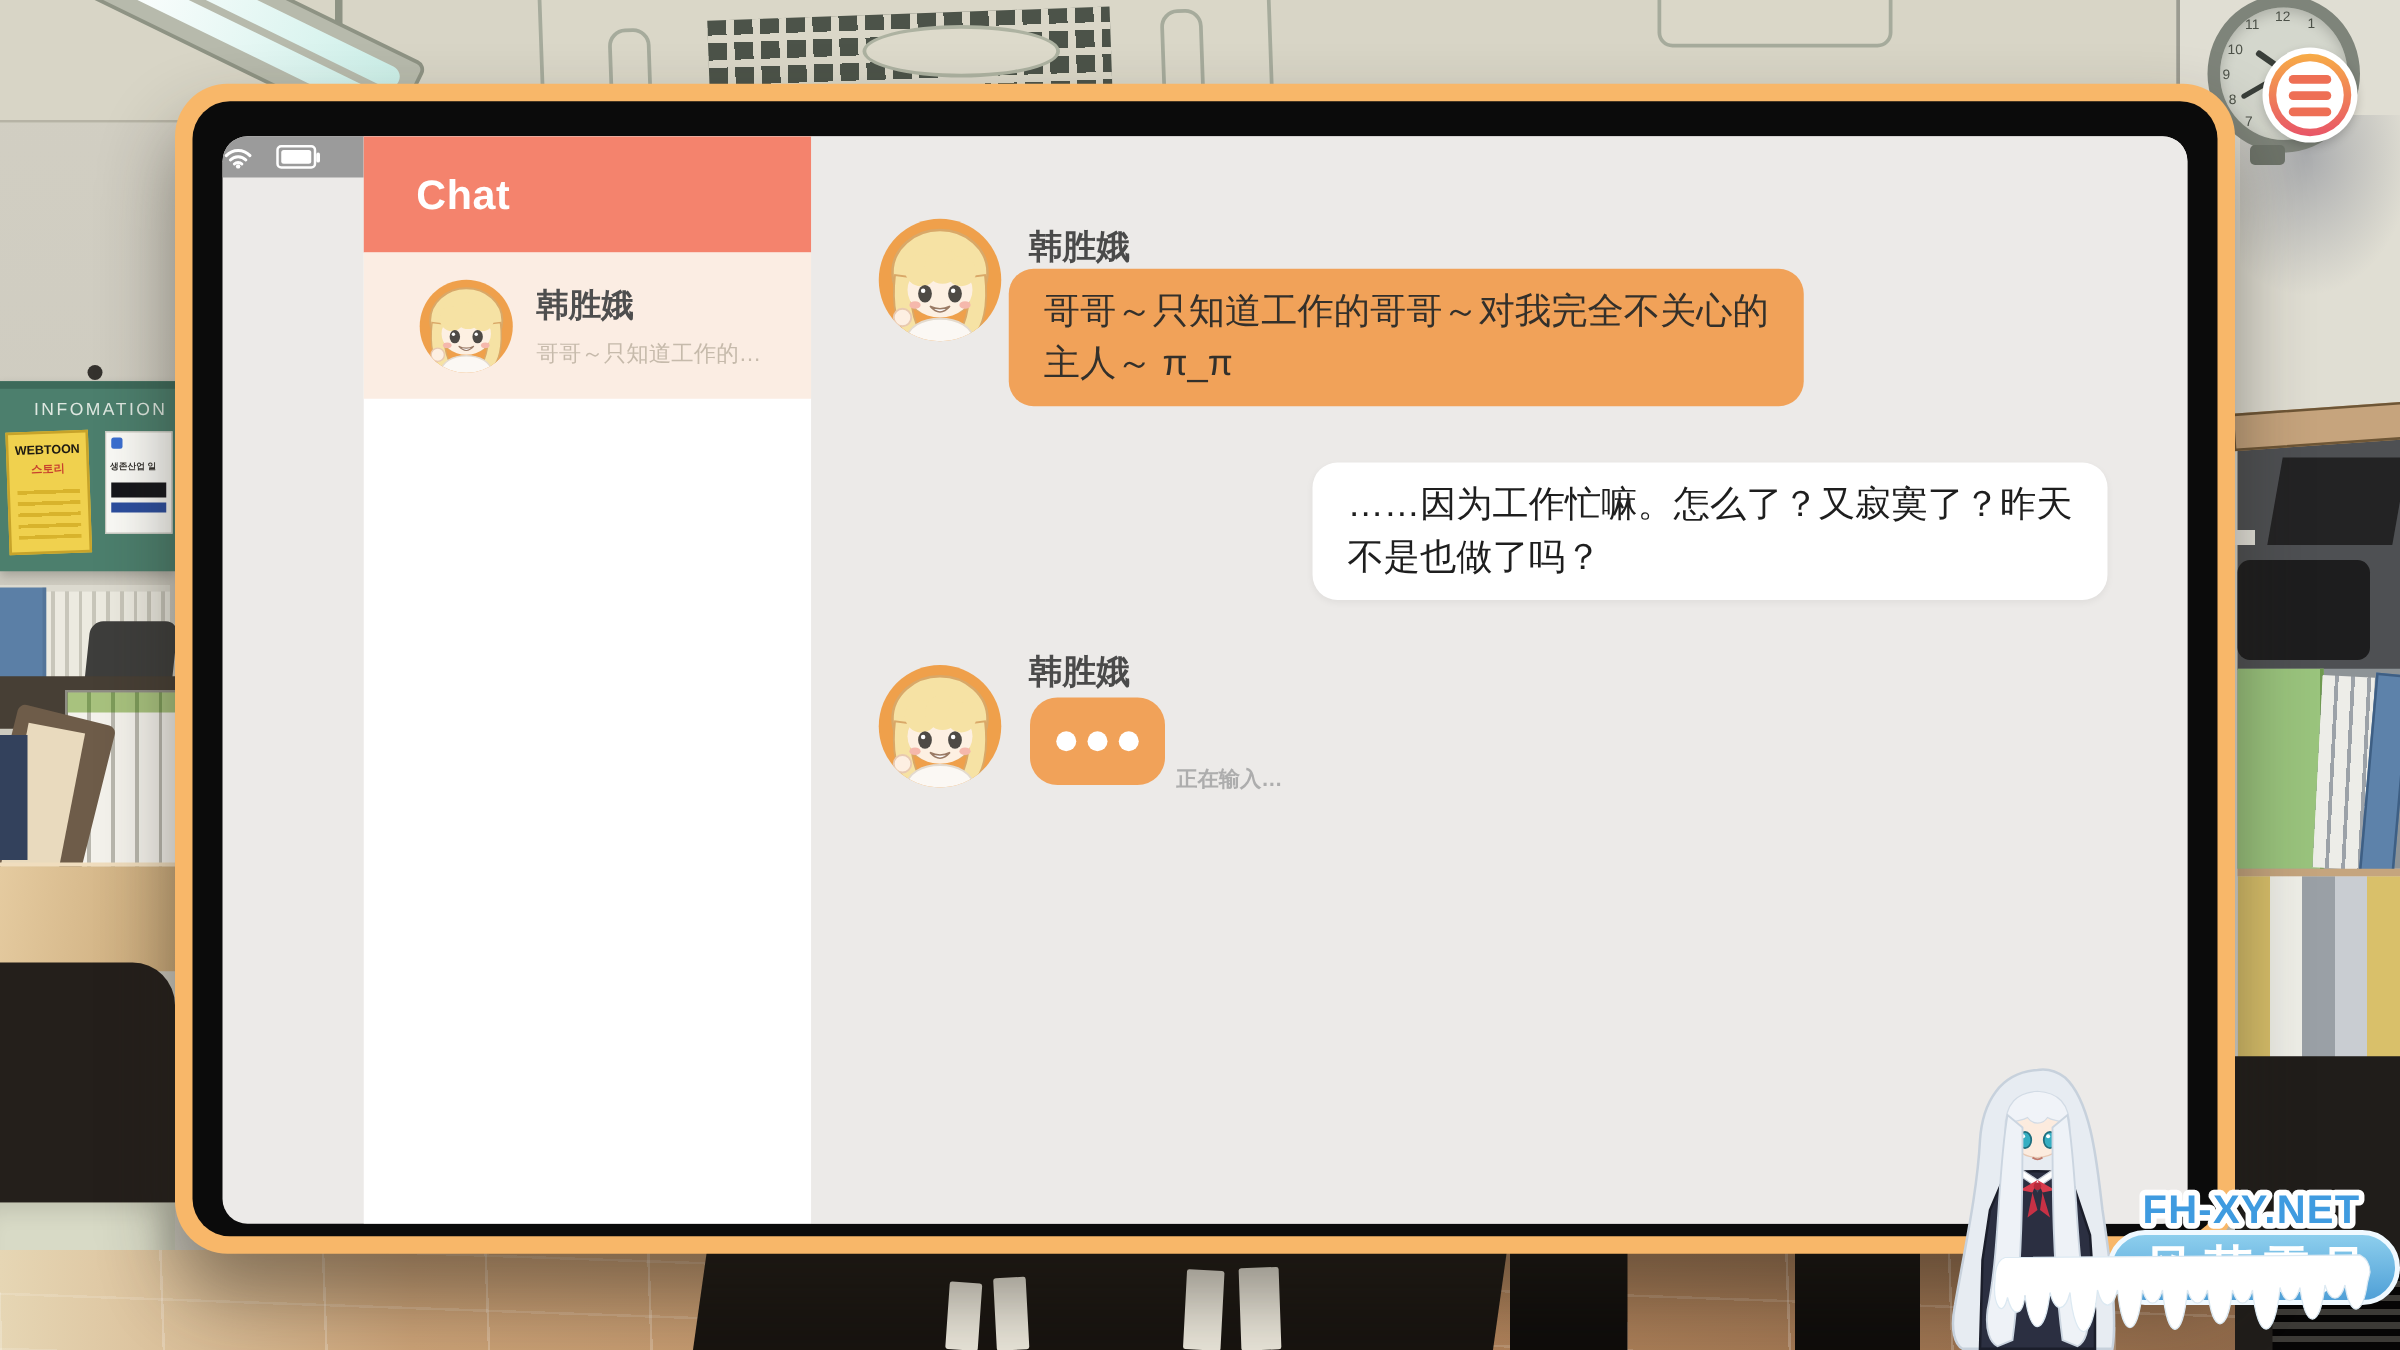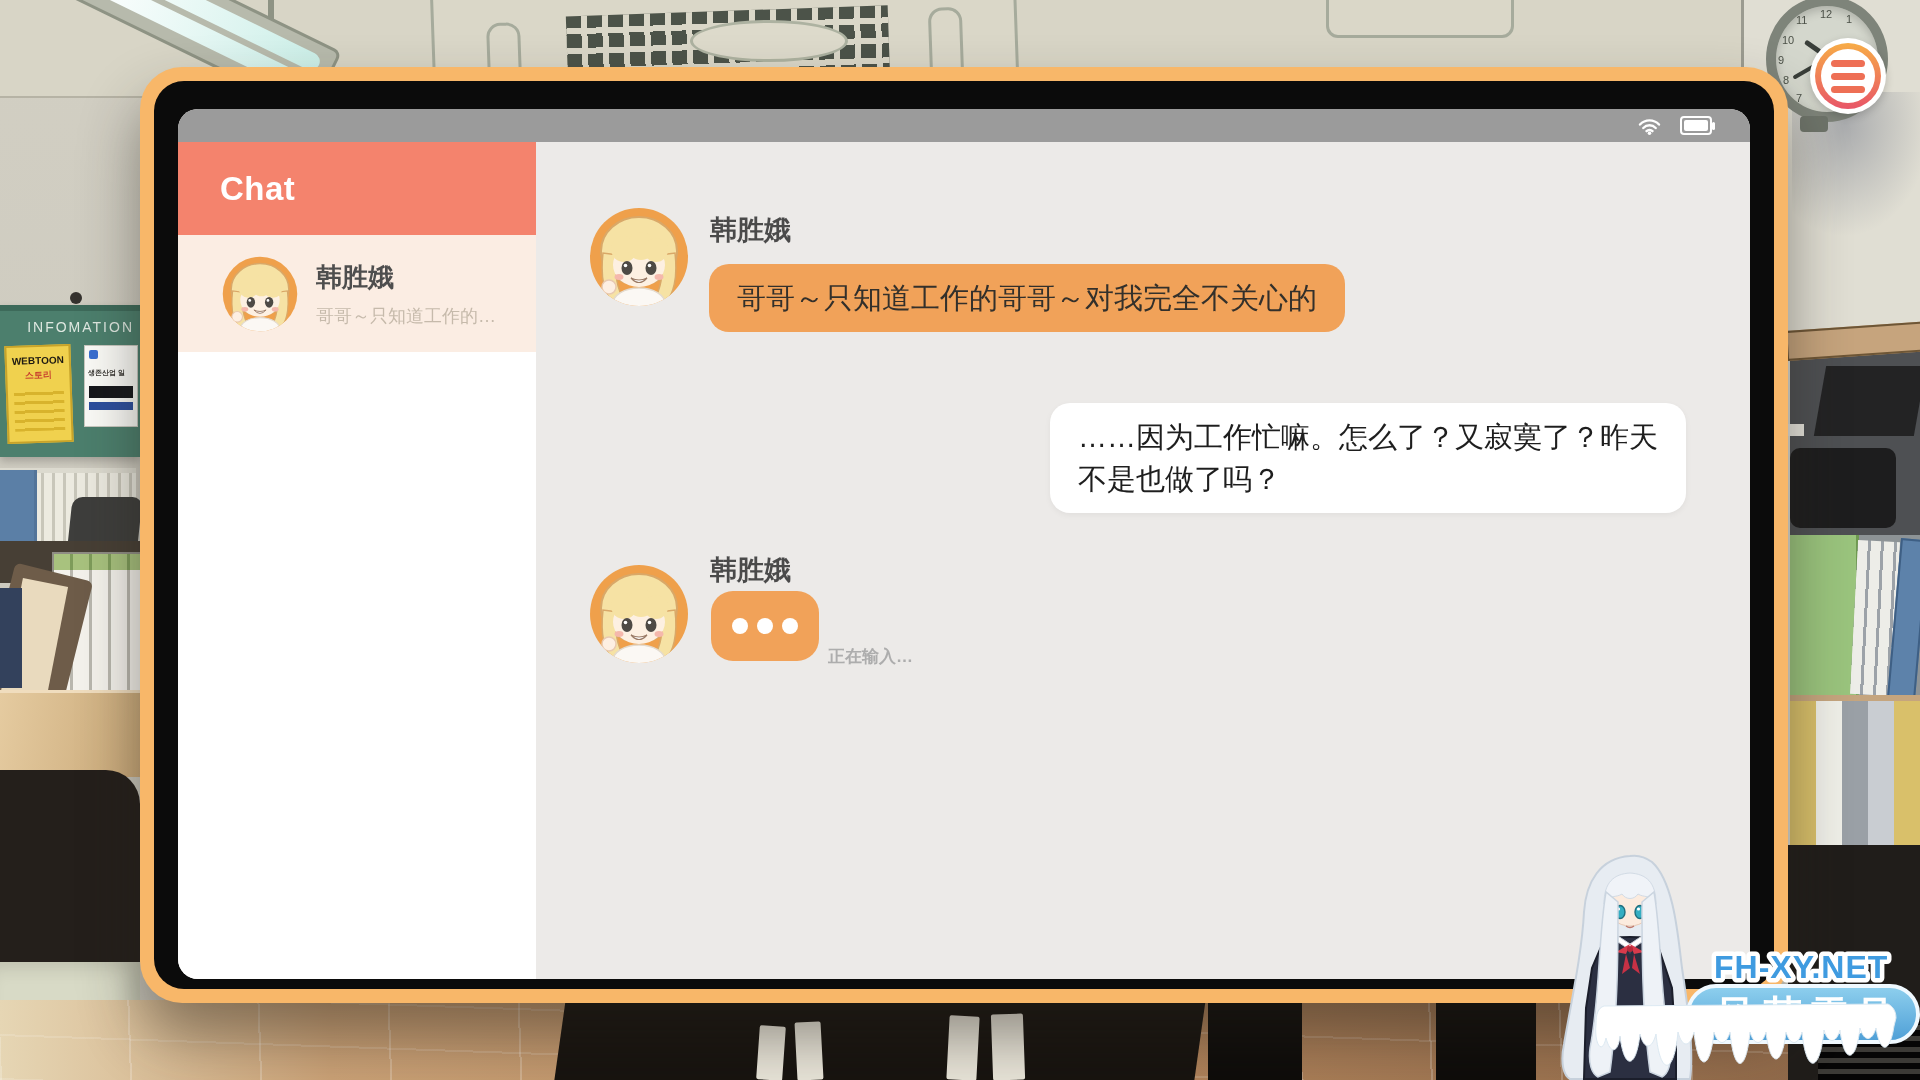--- a/index.html
+++ b/index.html
@@ -100,21 +100,21 @@
       background:repeating-linear-gradient(90deg,#D9C06A 0 26px,#EFEFE8 26px 52px,#9AA0A6 52px 78px,#C9CDD2 78px 104px);}
   .rdark{left:1788px;top:845px;width:132px;height:235px;background:#201D1A;}
 
   
   .tablet{position:absolute;left:140px;top:67px;width:1648px;height:936px;box-sizing:border-box;
       background:var(--frame,#F8B769);border-radius:42px;padding:14px;z-index:10;
       box-shadow:0 34px 60px rgba(35,30,25,.45);}
   .bezel{width:100%;height:100%;box-sizing:border-box;background:var(--bezel,#0B0B0B);
       border-radius:30px;padding:28px 24px 10px 24px;}
   .screen{width:100%;height:100%;border-radius:20px;overflow:hidden;position:relative;
-      background:var(--chat_bg,#ECEAE8);display:flex;flex-direction:column;}
+      background:var(--chat_bg,#ECEAE8);display:flex;flex-direction:row;}
   .statusbar{flex:none;height:33px;background:var(--statusbar,#9B9B9B);
       display:flex;justify-content:flex-end;align-items:center;gap:18px;padding-right:38px;}
   .wifi{width:25px;height:18px;}
   .battery{width:28px;height:15px;border:2px solid #FFFFFF;border-radius:4px;position:relative;}
   .battery::before{content:"";position:absolute;inset:2px;background:#FFFFFF;border-radius:2px;}
   .battery::after{content:"";position:absolute;right:-5px;top:3.5px;width:3px;height:8px;background:#FFFFFF;border-radius:1.5px;}
 
   .app{flex:1;display:flex;min-height:0;}
   .sidebar{flex:none;width:358px;background:#FFFFFF;display:flex;flex-direction:column;}
   .side-header{flex:none;height:93px;background:var(--header,#F4836D);display:flex;align-items:center;padding-left:42px;}
@@ -127,21 +127,21 @@
 
   .chatmain{flex:1;position:relative;background:var(--chat_bg,#ECEAE8);}
   .av-m{width:100px;height:100px;position:absolute;}
   .m1av{left:53px;top:65px;} .m2av{left:53px;top:422px;}
   .msg-name{position:absolute;font-size:27px;font-weight:600;color:var(--name_text,#4A4A4A);}
   .n1{left:174px;top:70px;} .n2{left:174px;top:410px;}
   .bubble{position:absolute;border-radius:20px;padding:13px 28px;font-size:29px;line-height:42px;}
   .bubble .bl{white-space:nowrap;}
   .orange{background:var(--bubble_orange,#F1A259);color:var(--bubble_text,#33302B);}
   .white{background:#FFFFFF;color:#1E1E1E;box-shadow:0 2px 6px rgba(0,0,0,.05);}
-  .b1{left:173px;top:106px;margin-top:16px;}
+  .b1{left:158px;top:106px;}
   .b2{right:64px;top:261px;}
   .typing{left:175px;top:449px;width:108px;height:70px;padding:0;border-radius:22px;
       display:flex;align-items:center;justify-content:center;gap:9px;}
   .typing .dot{position:static;width:16px;height:16px;border-radius:50%;background:#FFFFFF;}
   .typing-label{position:absolute;left:292px;top:503px;font-size:17px;color:var(--typing_text,#ADADAD);font-weight:bold;}
 
   
   .menu-btn{position:absolute;left:1810px;top:38px;width:76px;height:76px;border-radius:50%;
       background:#FFFFFF;padding:5px;box-sizing:border-box;z-index:60;cursor:pointer;
       box-shadow:0 3px 8px rgba(0,0,0,.18);}
@@ -301,20 +301,21 @@
             </div>
           </aside>
 
           <main class="chatmain">
             <svg class="av-m m1av" viewBox="0 0 100 100">
                 <use href="#avatar-chibi"></use>
               </svg>
             <div class="msg-name n1">韩胜娥</div>
             <div class="bubble orange b1">
               <div class="bl">哥哥～只知道工作的哥哥～对我完全不关心的</div>
+              <div class="bl">主人～ π_π</div>
             </div>
 
             <div class="bubble white b2">
               <div class="bl">……因为工作忙嘛。怎么了？又寂寞了？昨天</div>
               <div class="bl">不是也做了吗？</div>
             </div>
 
             <svg class="av-m m2av" viewBox="0 0 100 100">
                 <use href="#avatar-chibi"></use>
               </svg>

